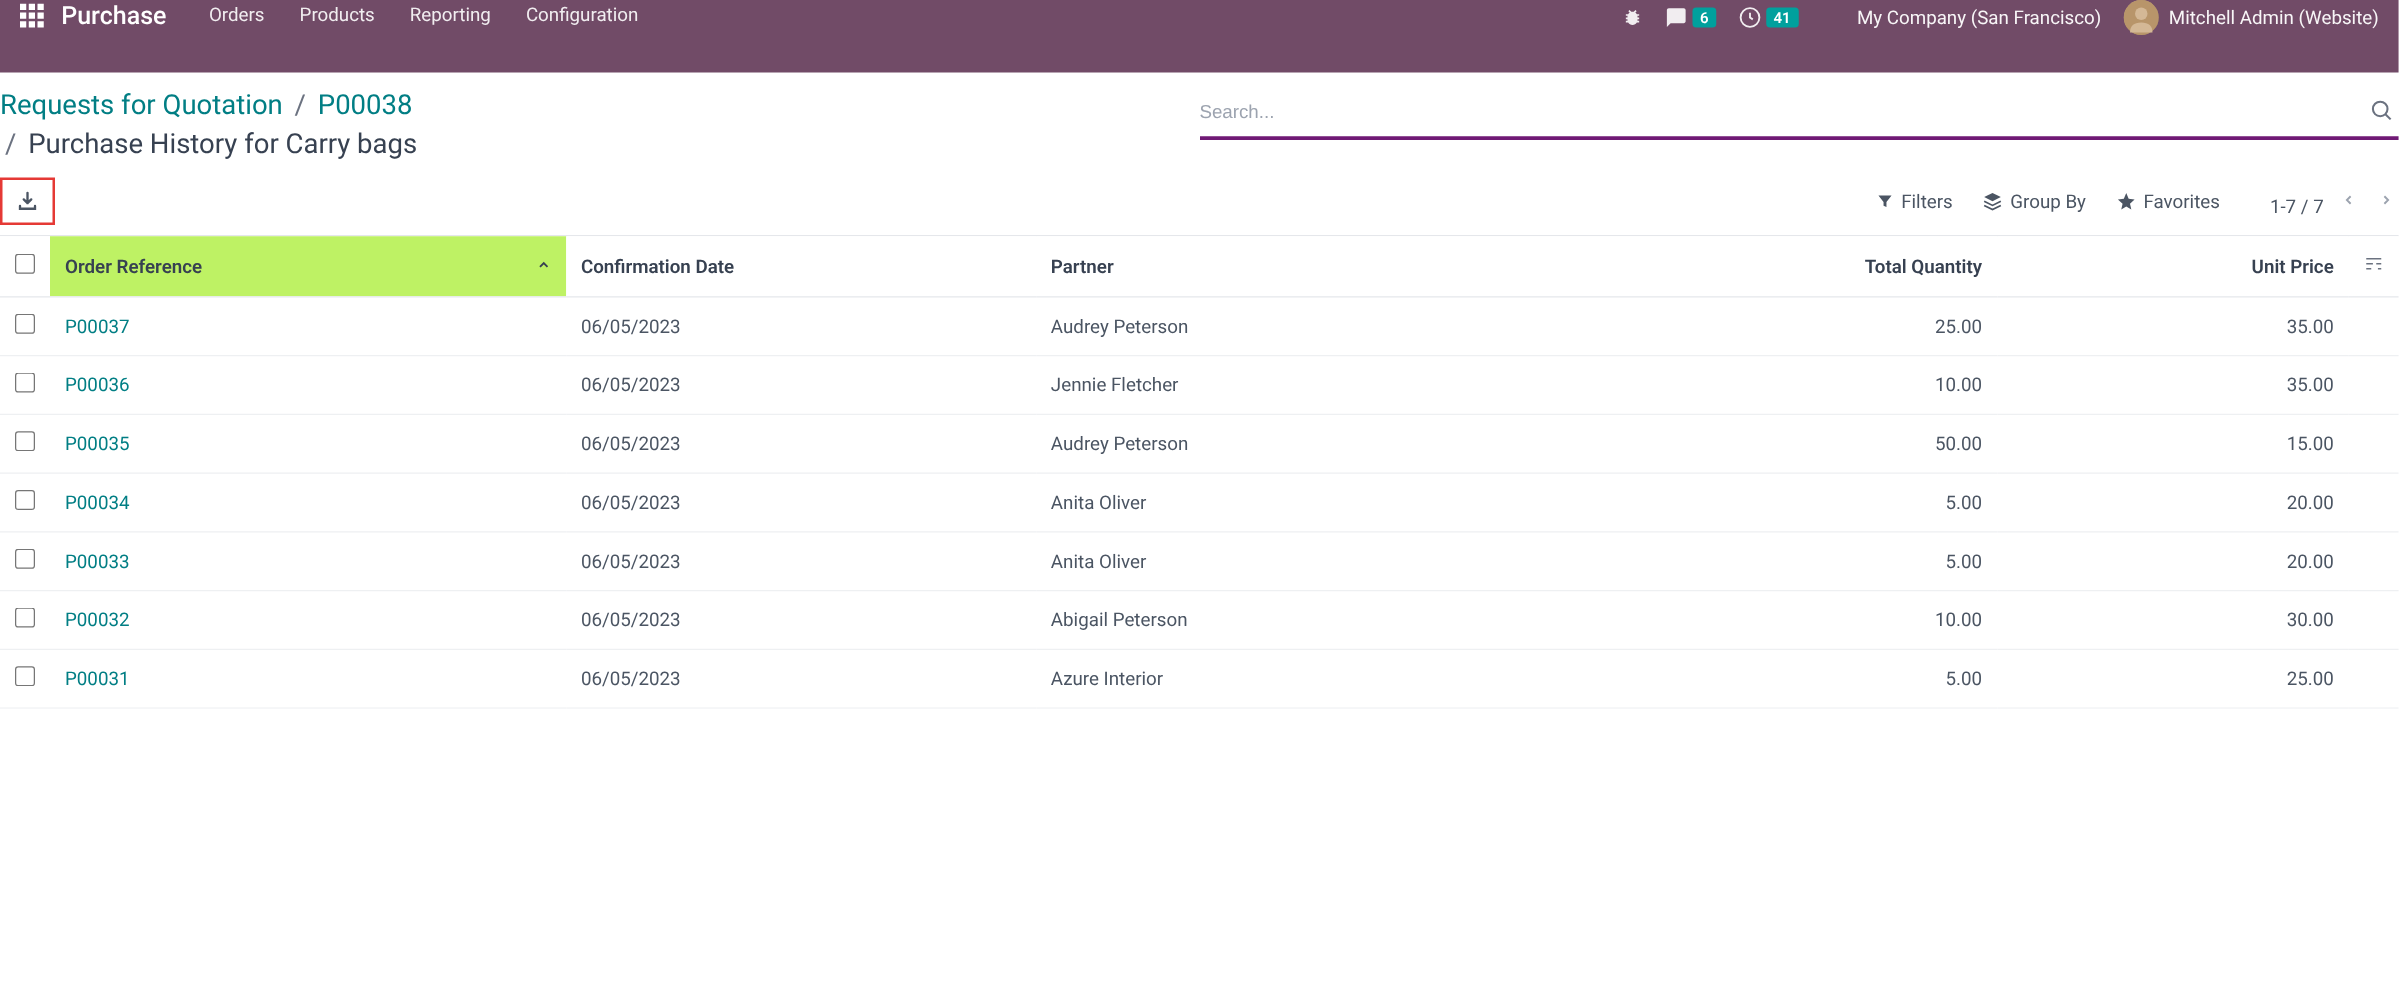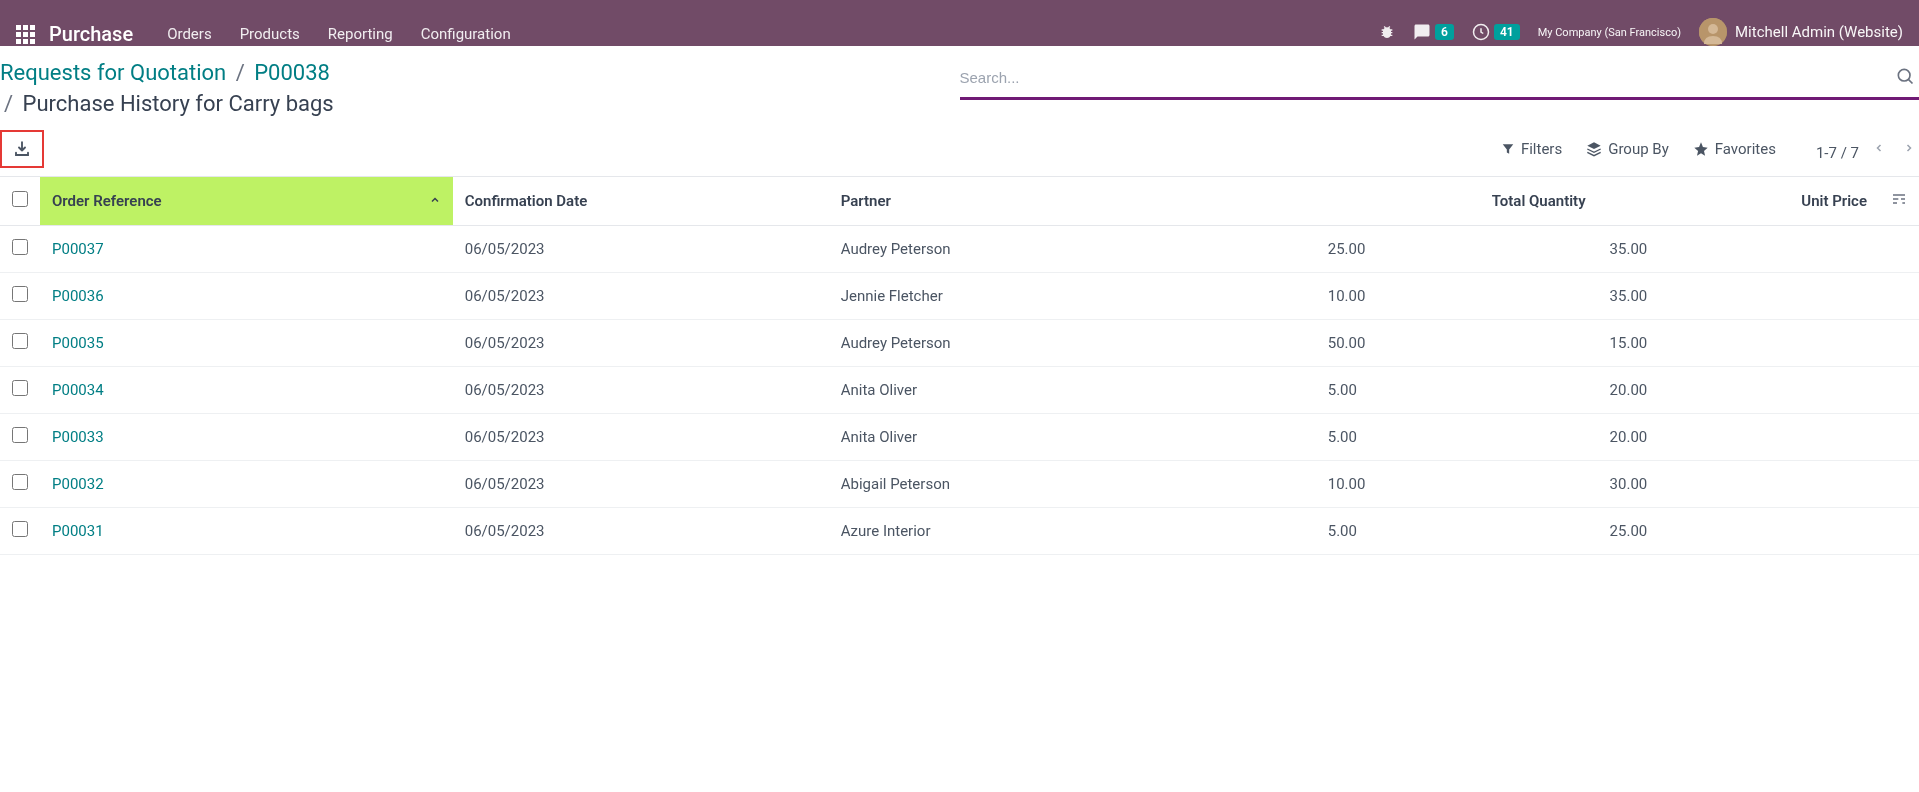--- a/index.html
+++ b/index.html
@@ -1,29 +1,29 @@
 <!DOCTYPE html>
 <html><head>
   <meta charset="utf-8">
   <style>
     * { box-sizing: border-box; margin: 0; padding: 0; }
     body { font-family: -apple-system, BlinkMacSystemFont, "Segoe UI", Roboto, "Helvetica Neue", Arial, sans-serif; font-size: 14px; color: #374151; background: #fff; }
     
     
-    .navbar { background: #714B67; color: #fff; display: flex; align-items: flex-end; height: 46px; padding: 0 16px; }
+    .navbar { background: #714B67; color: #fff; display: flex; align-items: flex-start; height: 58px; padding: 0 16px; }
     .navbar-left { display: flex; align-items: center; gap: 14px; }
     .apps-icon { display: grid; grid-template-columns: repeat(3, 5px); grid-template-rows: repeat(3, 5px); gap: 2px; cursor: pointer; }
     .apps-icon span { background: #fff; width: 5px; height: 5px; }
     .app-title { font-size: 20px; font-weight: 500; color: #fff; margin-right: 20px; }
     .nav-menu { display: flex; gap: 28px; }
     .nav-item { color: rgba(255,255,255,0.9); font-size: 15px; cursor: pointer; }
     .navbar-right { margin-left: auto; display: flex; align-items: center; gap: 18px; }
     .nav-icon { color: rgba(255,255,255,0.9); cursor: pointer; position: relative; display: flex; align-items: center; }
     .badge { background: #00A09D; color: #fff; font-size: 12px; font-weight: 600; padding: 1px 6px; border-radius: 3px; margin-left: 4px; }
-    .company-name { color: rgba(255,255,255,0.95); font-size: 11px; }
+    .company-name { color: rgba(255,255,255,0.95); font-size: 15px; margin-left: 29px; }
     .user-info { display: flex; align-items: center; gap: 8px; cursor: pointer; }
     .avatar { width: 28px; height: 28px; border-radius: 50%; background: linear-gradient(135deg, #c8a882, #8b7355); display: flex; align-items: center; justify-content: center; color: #fff; font-size: 12px; }
     .user-name { color: rgba(255,255,255,0.95); font-size: 15px; }
     
     
     .control-panel { padding: 12px 0 0; }
     .cp-top { display: flex; align-items: flex-start; }
     .breadcrumb { font-size: 22px; color: #017e84; line-height: 1.4; flex: 1; }
     .breadcrumb .sep { color: #6b7280; margin: 0 4px; }
     .breadcrumb .current { color: #374151; }
@@ -43,21 +43,21 @@
     
     
     .table-wrap { border-top: 1px solid #e5e7eb; }
     table { width: 100%; border-collapse: collapse; }
     thead th { text-align: left; padding: 14px 12px; font-size: 15px; font-weight: 600; color: #374151; border-bottom: 1px solid #e5e7eb; background: #fff; }
     thead th.sorted { background: #bef264; }
     thead th.num { text-align: right; }
     .checkbox-col { width: 44px; text-align: center; }
     .settings-col { width: 36px; text-align: center; }
     tbody td { padding: 13px 12px; font-size: 15px; color: #4b5563; border-bottom: 1px solid #eef0f2; }
-    tbody td.num { }
+    tbody td.num { text-align: right; }
     .order-ref { color: #017e84; cursor: pointer; }
     input[type="checkbox"] { width: 16px; height: 16px; cursor: pointer; }
     .sort-arrow { margin-left: 8px; }
   </style>
 </head>
 <body>
 
 <div class="navbar">
   <div class="navbar-left">
     <div class="apps-icon">

